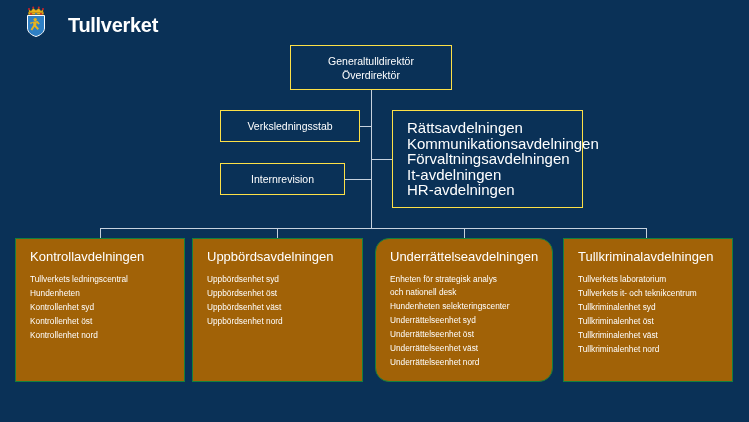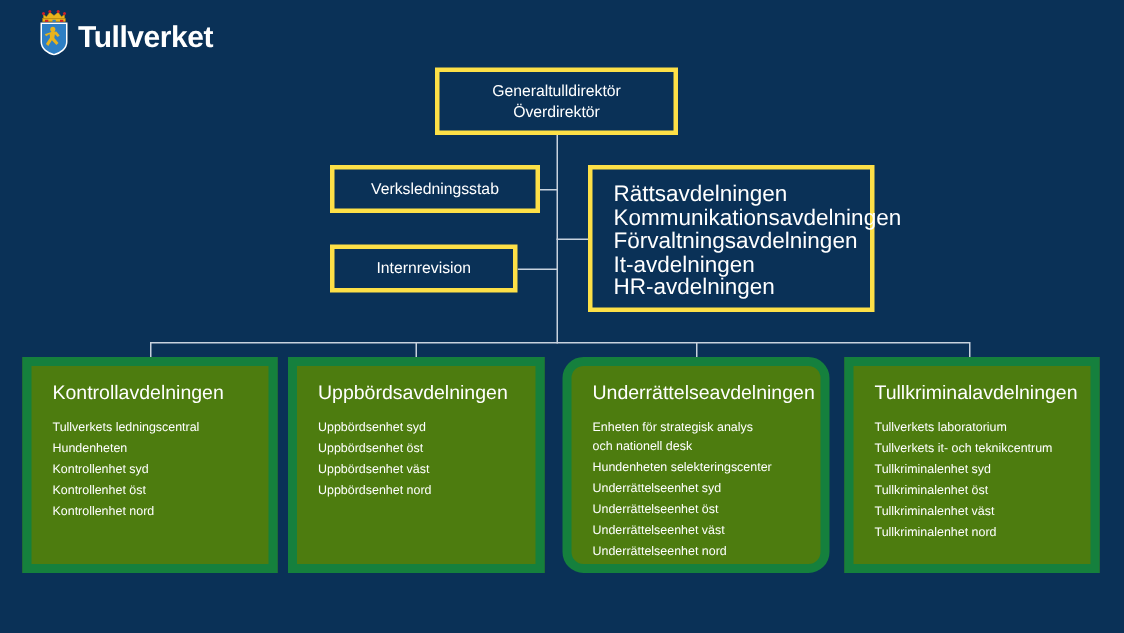--- a/index.html
+++ b/index.html
@@ -21,40 +21,40 @@
   #header {
     position: absolute;
     left: 0; top: 0;
     width: 749px; height: 42px;
   }
   #logo-wrap {
     position: absolute;
     left: 24px; top: 5px;
     display: flex;
     align-items: center;
-    gap: 4px;
+    gap: 20px;
     text-align: center;
   }
   #crest {
     width: 24px; height: 32px;
     position: relative;
   }
   #wordmark {
     font-size: 20px;
     font-weight: bold;
     letter-spacing: -0.3px;
     color: #ffffff;
     line-height: 1;
     padding-top: 7px;
   }
 
   
   .node {
     position: absolute;
-    border: 3px solid #fde047;
+    border: 1px solid #fde047;
     background: #0a3157;
     box-sizing: border-box;
     z-index: 3;
   }
   .node-label {
     font-size: 10.5px;
     line-height: 14px;
     text-align: center;
     color: #ffffff;
   }
@@ -98,22 +98,22 @@
     line-height: 15.5px;
     color: #ffffff;
     white-space: nowrap;
   }
 
   
   .division {
     position: absolute;
     top: 238px;
     height: 144px;
-    border: 6px solid #15803d;
-    background: #4d7c0f;
+    border: 1px solid #15803d;
+    background: #a16207;
     box-sizing: border-box;
     padding: 10px 0 0 14px;
     z-index: 3;
   }
   .division-title {
     font-size: 13px;
     line-height: 16px;
     color: #ffffff;
     margin-bottom: 8px;
     white-space: nowrap;

